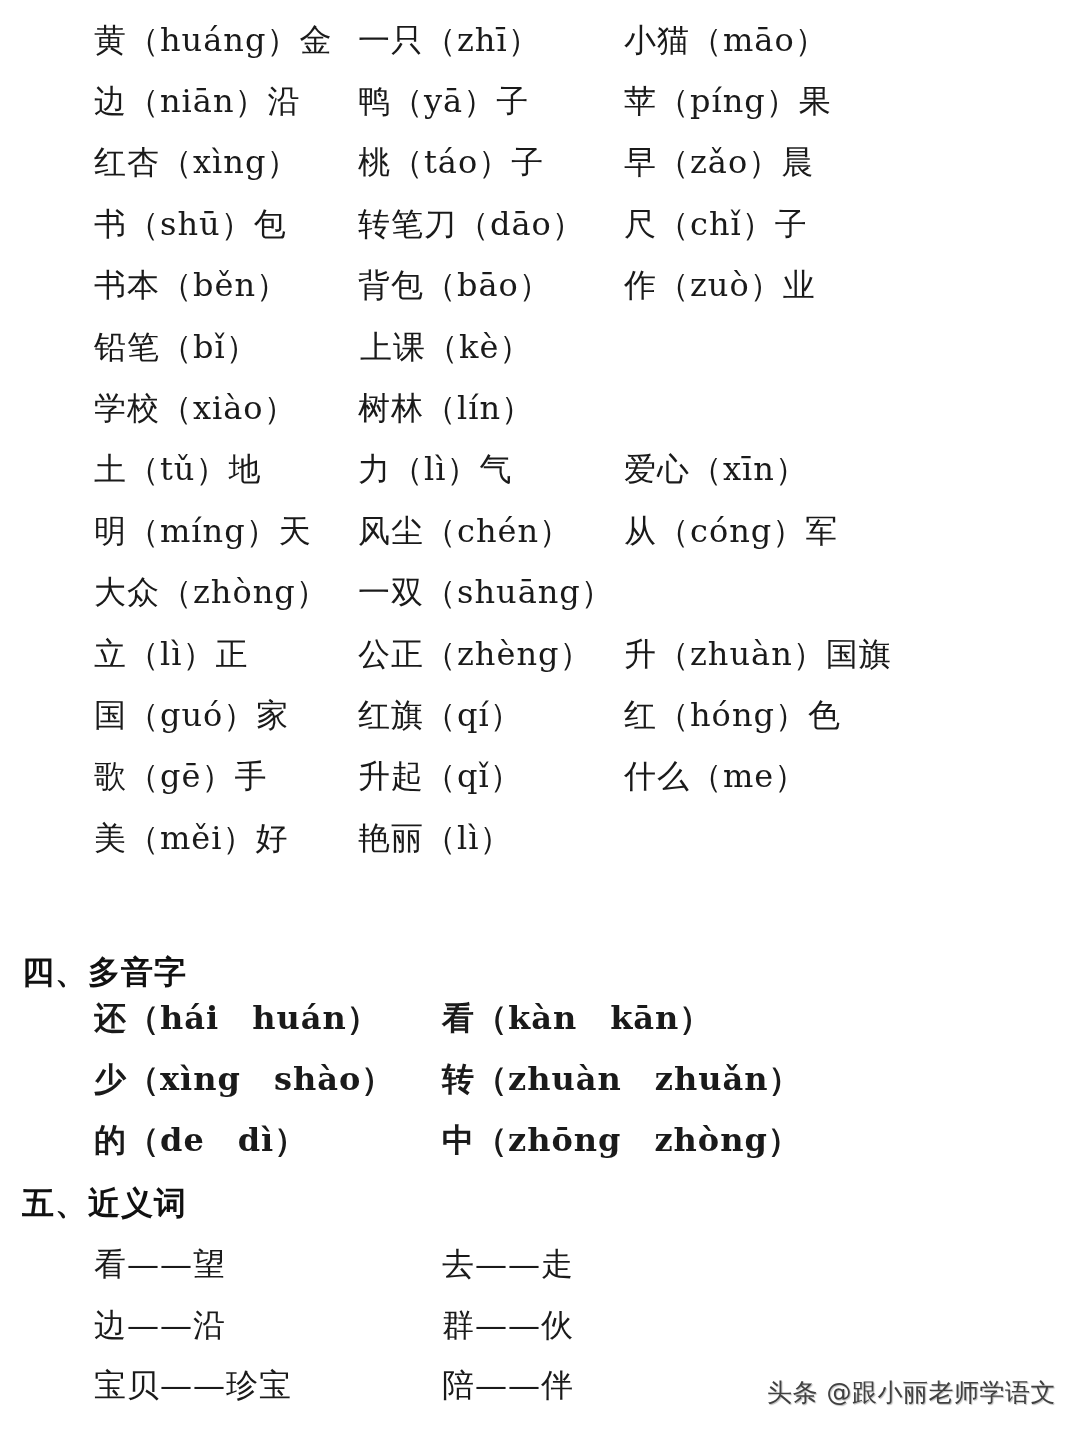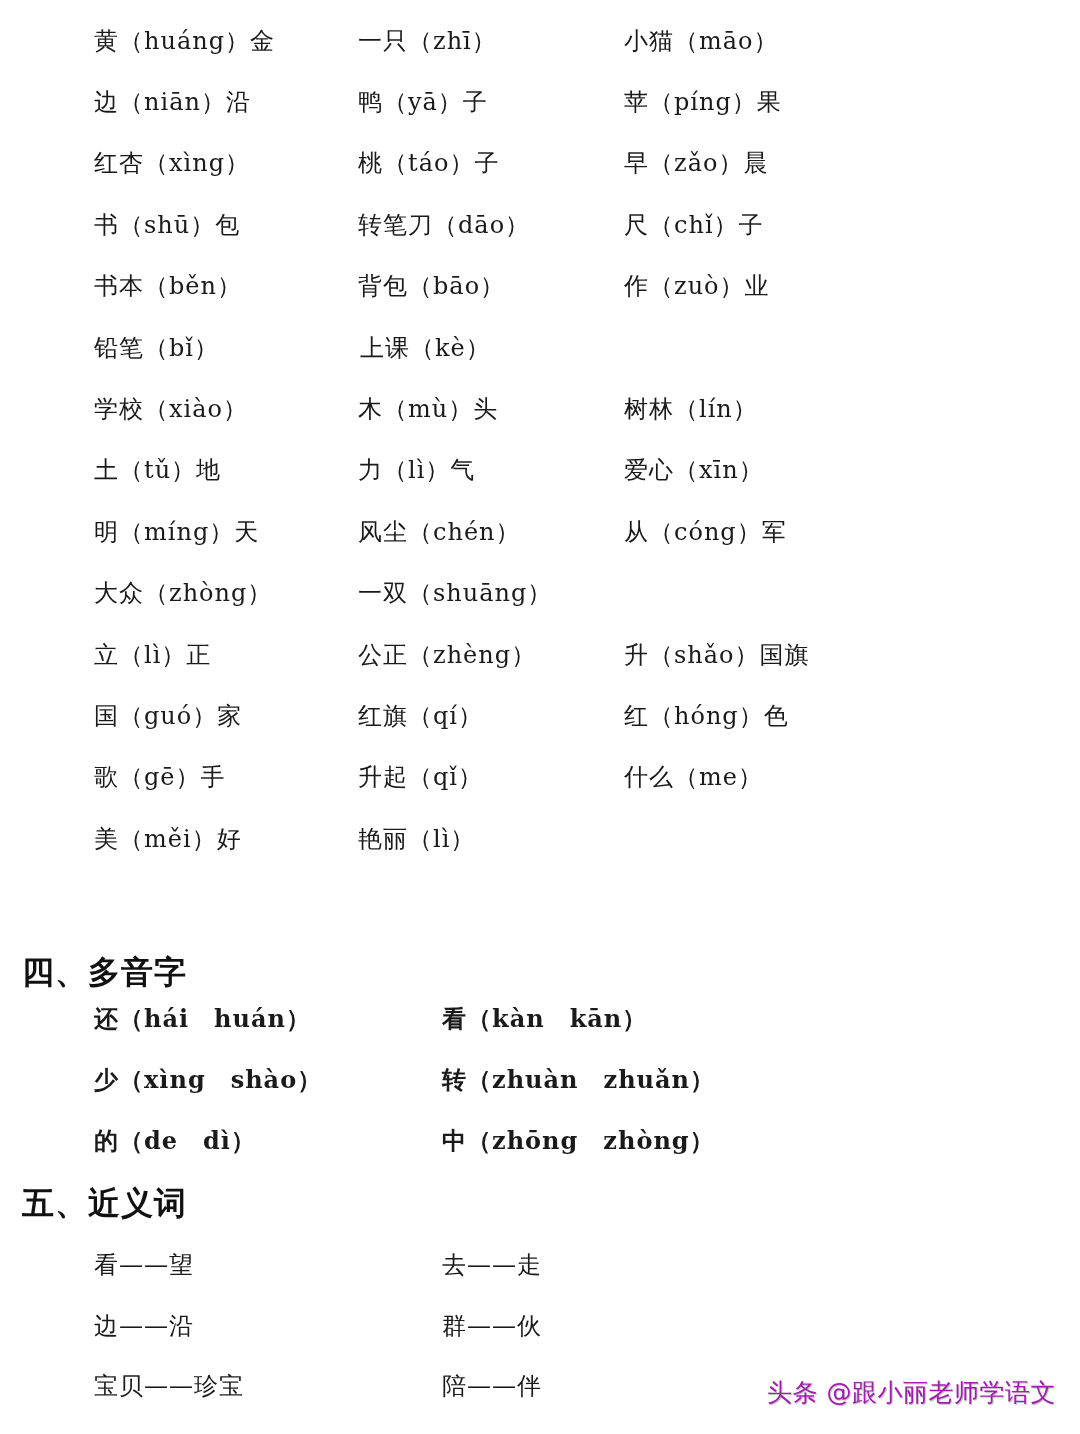--- a/index.html
+++ b/index.html
@@ -19,21 +19,21 @@
       position: absolute;
       left: 94px;
       top: 10px;
     }
     .row {
       display: flex;
       height: 61.4px;
       align-items: center;
     }
     .cell {
-      font-size: 24px;
+      font-size: 32px;
       white-space: nowrap;
       letter-spacing: 1px;
     }
     .c0 { width: 264px; }
     .c1 { width: 266px; }
     .c2 { width: 300px; }
     .section-title {
       position: absolute;
       left: 22px;
       font-family: "DejaVu Sans", "Liberation Sans", sans-serif;
@@ -56,21 +56,21 @@
     }
     .syn .row { height: 60.5px; }
     .syn .s0 { width: 348px; }
     .syn .s1 { width: 300px; }
     .watermark {
       position: absolute;
       right: 24px;
       top: 1376px;
       font-family: "DejaVu Sans", "Liberation Sans", sans-serif;
       font-size: 25px;
-      color: #a21caf;
+      color: #404040;
       text-shadow: 1px 1px 1px #bbb;
       letter-spacing: 0.5px;
     }
   </style>
 </head>
 <body>
 
 <div class="grid">
   <div class="row">
     <span class="cell c0">黄（huáng）金</span>
@@ -96,41 +96,40 @@
     <span class="cell c0">书本（běn）</span>
     <span class="cell c1">背包（bāo）</span>
     <span class="cell c2">作（zuò）业</span>
   </div>
   <div class="row">
     <span class="cell c1">铅笔（bǐ）</span>
     <span class="cell c2">上课（kè）</span>
   </div>
   <div class="row">
     <span class="cell c0">学校（xiào）</span>
-    <span class="cell c1">木（mù）头</span>
     <span class="cell c2">树林（lín）</span>
   </div>
   <div class="row">
     <span class="cell c0">土（tǔ）地</span>
     <span class="cell c1">力（lì）气</span>
     <span class="cell c2">爱心（xīn）</span>
   </div>
   <div class="row">
     <span class="cell c0">明（míng）天</span>
     <span class="cell c1">风尘（chén）</span>
     <span class="cell c2">从（cóng）军</span>
   </div>
   <div class="row">
     <span class="cell c0">大众（zhòng）</span>
     <span class="cell c1">一双（shuāng）</span>
   </div>
   <div class="row">
     <span class="cell c0">立（lì）正</span>
     <span class="cell c1">公正（zhèng）</span>
-    <span class="cell c2">升（shǎo）国旗</span>
+    <span class="cell c2">升（zhuàn）国旗</span>
   </div>
   <div class="row">
     <span class="cell c0">国（guó）家</span>
     <span class="cell c1">红旗（qí）</span>
     <span class="cell c2">红（hóng）色</span>
   </div>
   <div class="row">
     <span class="cell c0">歌（gē）手</span>
     <span class="cell c1">升起（qǐ）</span>
     <span class="cell c2">什么（me）</span>

